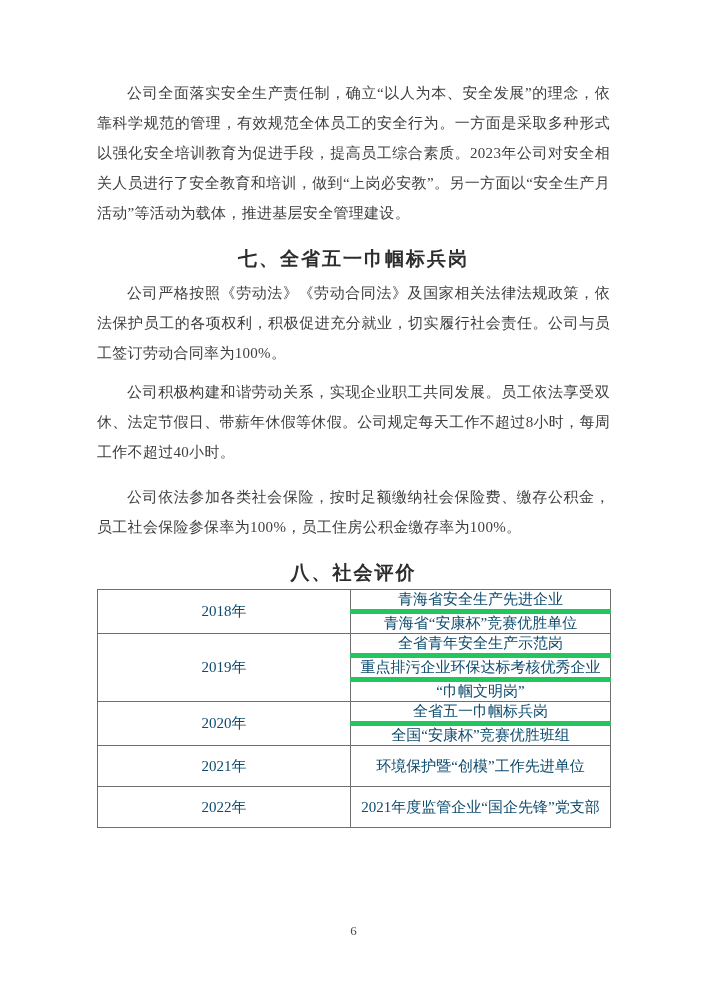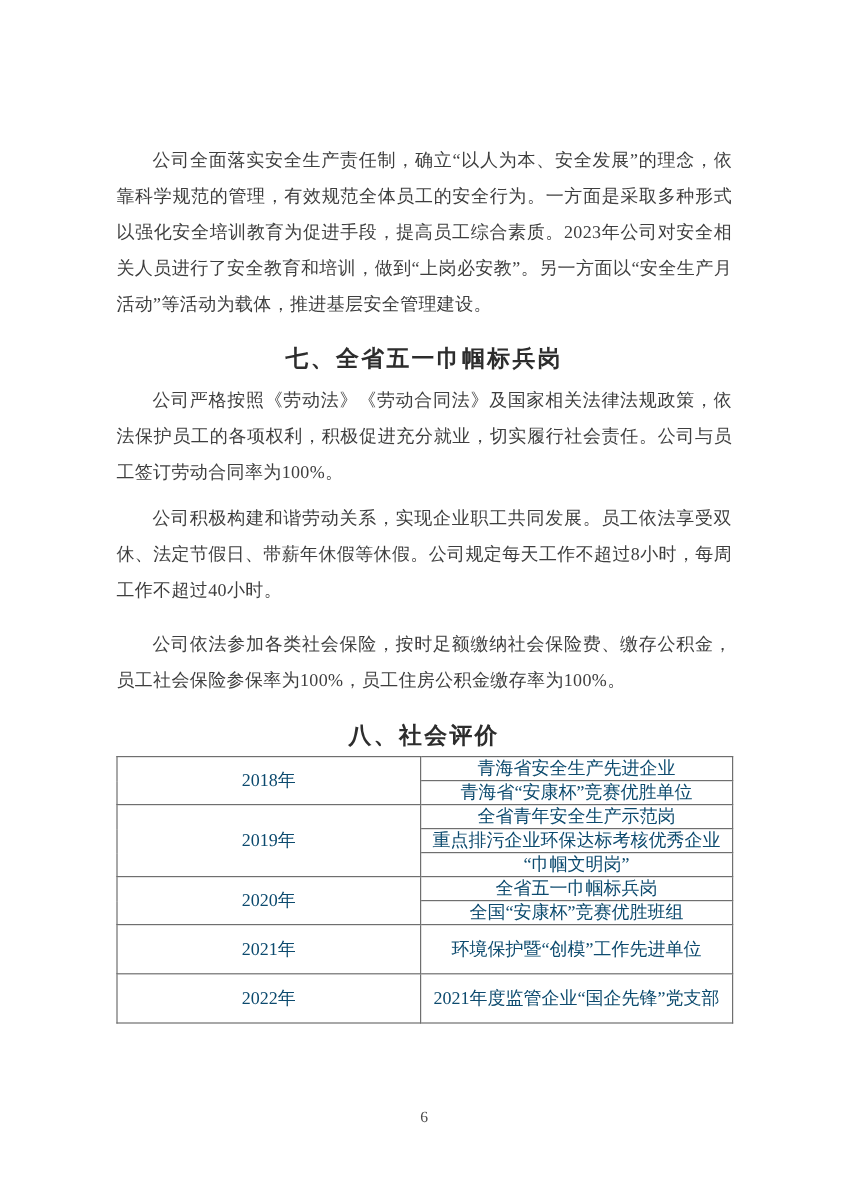--- a/index.html
+++ b/index.html
@@ -14,21 +14,20 @@
     background: #ffffff;
     font-family: "Liberation Serif", "DejaVu Serif", serif;
     color: #3e3e3e;
     overflow: hidden;
   }
   .content {
     position: absolute;
     left: 97px;
     top: 78px;
     width: 513px;
-    margin-top: 41px;
   }
   p.body {
     font-size: 15px;
     line-height: 30px;
     text-align: justify;
     text-indent: 2em;
     margin: 0 0 15px 0;
     letter-spacing: 0.3px;
   }
   p.body.tight { margin-bottom: 9px; }
@@ -55,21 +54,21 @@
   }
   table.awards td {
     border: 1px solid #6f6f6f;
     text-align: center;
     vertical-align: middle;
     padding: 0 4px;
     overflow: hidden;
     white-space: nowrap;
   }
   table.awards td.sub-top {
-    border-top: 1px solid #22c55e;
+    border-top: 5px solid #22c55e;
   }
   tr.h19 { height: 20px; }
   tr.h40 { height: 41px; }
   .page-number {
     position: absolute;
     left: 0;
     width: 707px;
     top: 923px;
     text-align: center;
     font-size: 13px;

